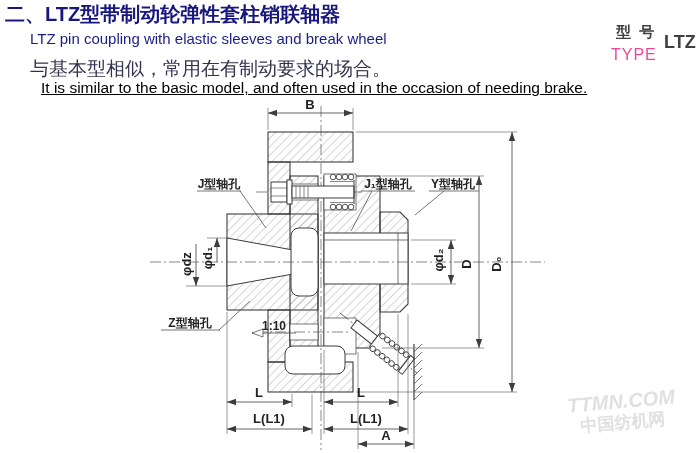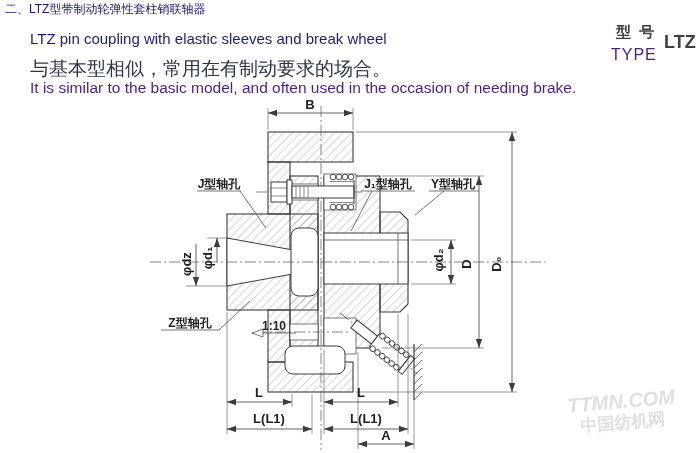--- a/index.html
+++ b/index.html
@@ -1,24 +1,24 @@
 <!DOCTYPE html>
 <html><head>
 <meta charset="utf-8">
 <style>
   html,body{margin:0;padding:0;background:#fff;}
   #page{position:relative;width:700px;height:453px;background:#fff;overflow:hidden;
         font-family:"Liberation Sans","DejaVu Sans",sans-serif;}
   .abs{position:absolute;white-space:nowrap;}
-  #title-zh{left:5px;top:1px;font-size:12px;font-weight:normal;color:#17177d;}
+  #title-zh{left:5px;top:1px;font-size:20px;font-weight:bold;color:#17177d;}
   #subtitle-en{left:30px;top:30px;font-size:15px;color:#1c1c86;text-align:right;}
   #desc-zh{left:30px;top:56px;font-size:19px;color:#33334f;}
-  #desc-en{left:30px;top:79px;font-size:15.5px;color:#4c1d95;}
+  #desc-en{left:41px;top:79px;font-size:15.5px;color:#000000;text-decoration:underline;}
   #type-zh{left:616px;top:23px;font-size:15px;font-weight:bold;color:#404040;letter-spacing:2px;}
-  #type-en{left:611px;top:46px;font-size:16px;color:#4c1d95;letter-spacing:1px;}
+  #type-en{left:611px;top:46px;font-size:16px;color:#ec4899;letter-spacing:1px;}
   #type-val{left:664px;top:32px;font-size:18px;color:#404040;font-weight:600;}
   #watermark{left:543px;top:390px;width:158px;text-align:center;color:#e0e0e0;
              transform:rotate(-5deg);z-index:3;line-height:1.15;}
   #watermark .w1{font-size:20px;font-weight:bold;font-style:italic;}
   #watermark .w2{font-size:17px;font-weight:bold;}
   svg{position:absolute;left:0;top:0;z-index:1;}
   svg text{font-family:"Liberation Sans","DejaVu Sans",sans-serif;fill:#222;}
   .cn-label{font-size:12px;font-weight:bold;}
   .dim-label{font-size:13px;font-weight:bold;}
 </style>

